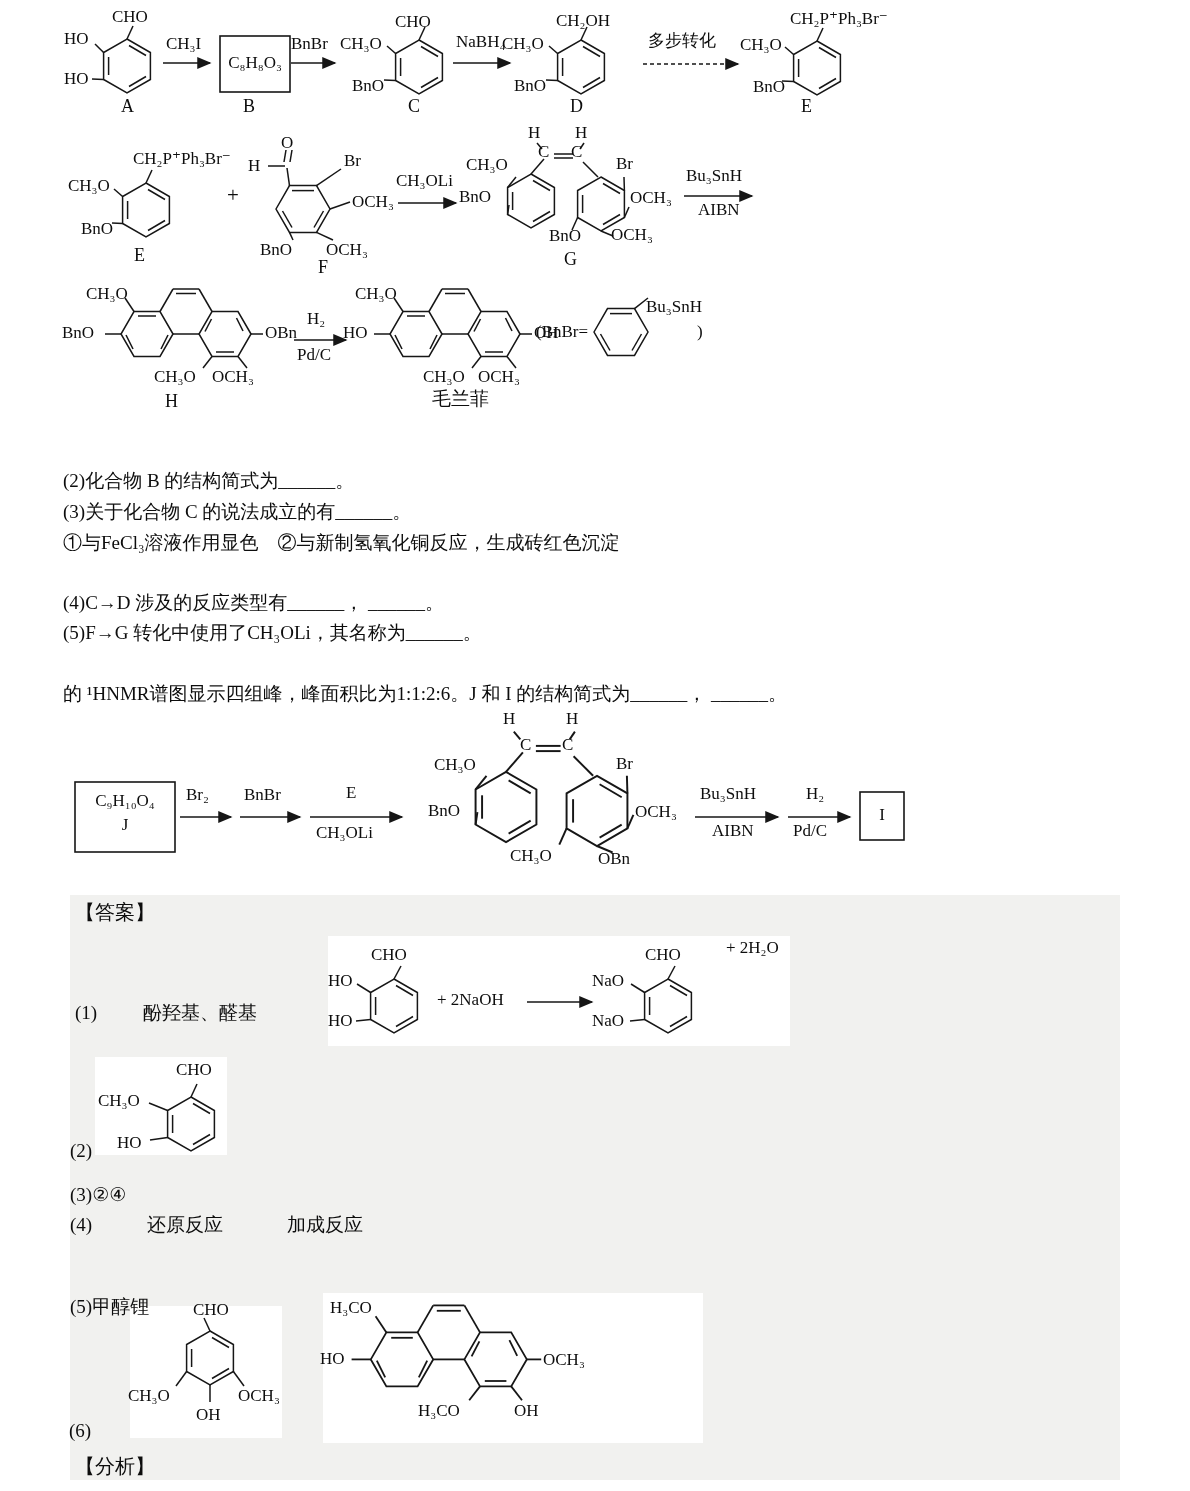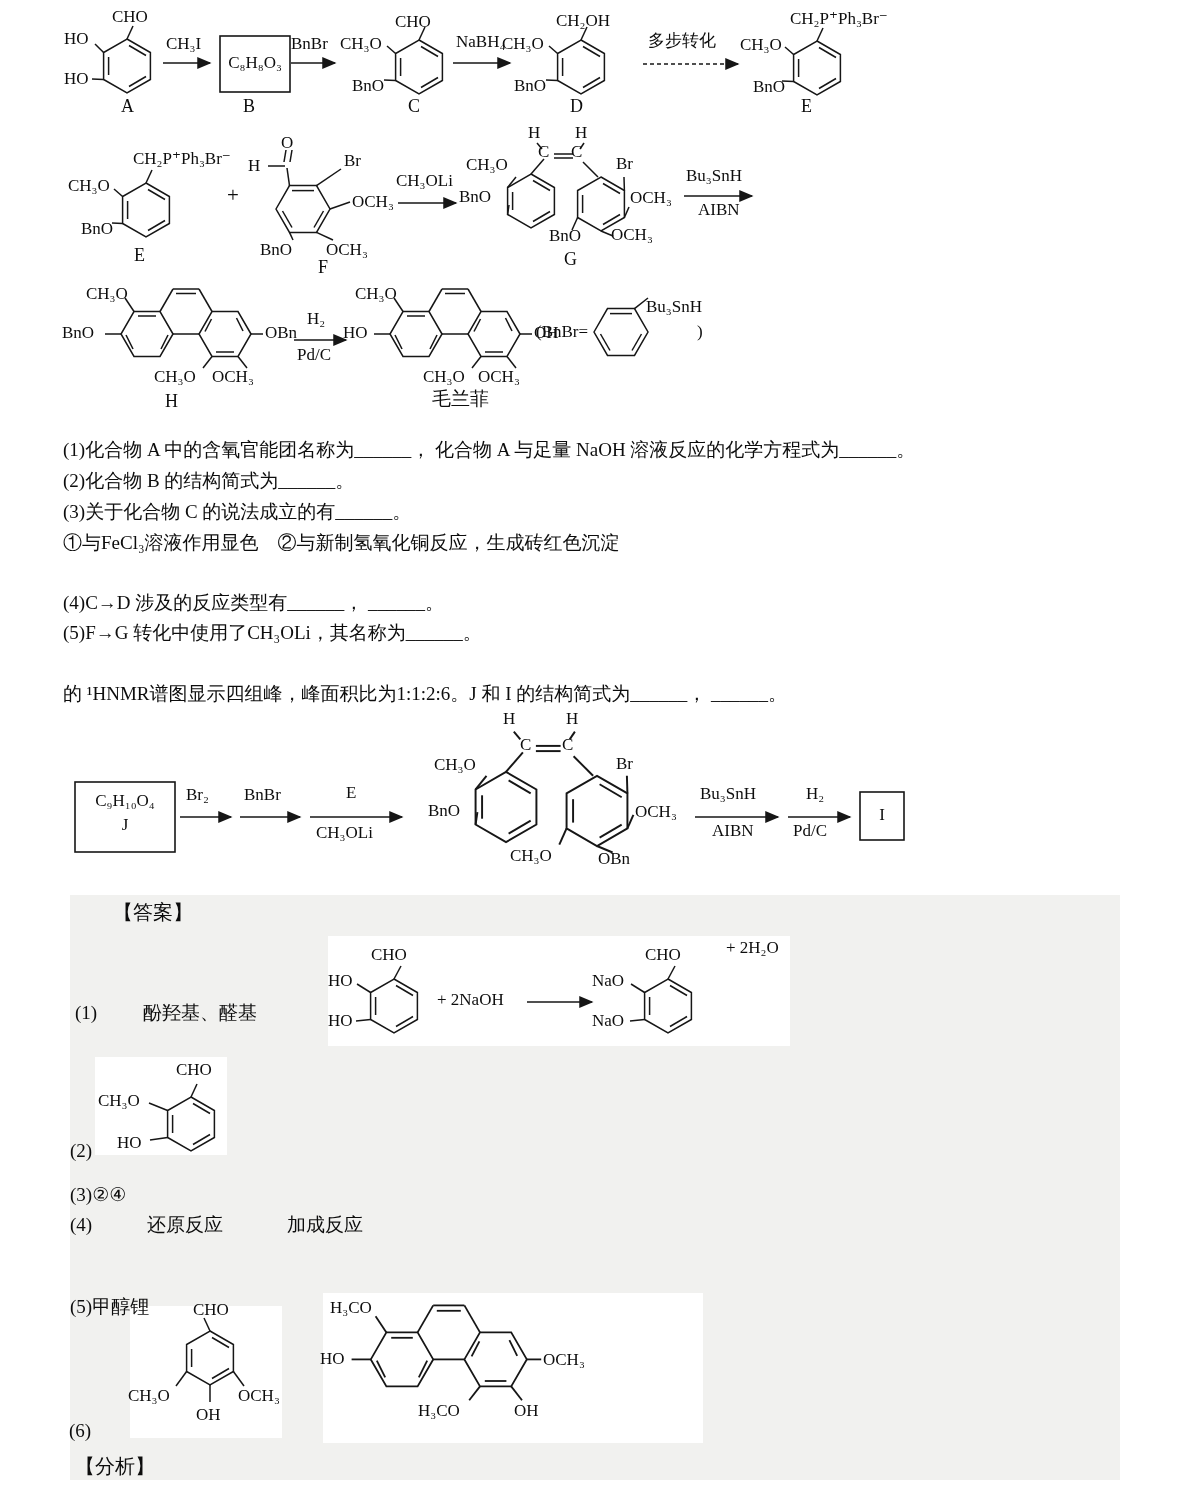--- a/index.html
+++ b/index.html
@@ -229,21 +229,20 @@
   <span class="cl" style="left:355px;top:285px;">CH₃O</span>
   <span class="cl" style="left:343px;top:324px;">HO</span>
   <span class="cl" style="left:534px;top:324px;">OH</span>
   <span class="cl" style="left:423px;top:368px;">CH₃O</span>
   <span class="cl" style="left:478px;top:368px;">OCH₃</span>
   <span class="cn" style="left:425px;top:386px;margin-left:7px;">毛兰菲</span>
   <span class="cl" style="left:536px;top:323px;">(BnBr=</span>
   <span class="cl" style="left:646px;top:298px;">Bu₃SnH</span>
   <span class="cl" style="left:697px;top:323px;">)</span>
 
-  <span class="cn" style="left:63px;top:437px;">(1)化合物 A 中的含氧官能团名称为______， 化合物 A 与足量 NaOH 溶液反应的化学方程式为______。</span>
   <span class="cn" style="left:63px;top:468px;text-align:right;">(2)化合物 B 的结构简式为______。</span>
   <span class="cn" style="left:63px;top:499px;">(3)关于化合物 C 的说法成立的有______。</span>
   <span class="cn" style="left:63px;top:530px;">①与FeCl₃溶液作用显色　②与新制氢氧化铜反应，生成砖红色沉淀</span>
   <span class="cn" style="left:63px;top:561px;"></span>
   <span class="cn" style="left:63px;top:590px;">(4)C→D 涉及的反应类型有______，  ______。</span>
   <span class="cn" style="left:63px;top:620px;">(5)F→G 转化中使用了CH₃OLi，其名称为______。</span>
   <span class="cn" style="left:63px;top:681px;">的  ¹HNMR谱图显示四组峰，峰面积比为1:1:2:6。J 和 I 的结构简式为______，  ______。</span>
 
   <span class="cl ctr" style="left:77px;top:792px;width:96px;">C₉H₁₀O₄</span>
   <span class="cl ctr" style="left:77px;top:816px;width:96px;">J</span>
@@ -260,21 +259,21 @@
   <span class="cl" style="left:616px;top:755px;">Br</span>
   <span class="cl" style="left:635px;top:803px;">OCH₃</span>
   <span class="cl" style="left:510px;top:847px;">CH₃O</span>
   <span class="cl" style="left:598px;top:850px;">OBn</span>
   <span class="cl" style="left:700px;top:785px;">Bu₃SnH</span>
   <span class="cl" style="left:712px;top:822px;">AIBN</span>
   <span class="cl" style="left:806px;top:785px;">H₂</span>
   <span class="cl" style="left:793px;top:822px;">Pd/C</span>
   <span class="cl ctr" style="left:860px;top:806px;width:44px;">I</span>
 
-  <span class="hd" style="left:75px;top:899px;margin-left:38px;">【答案】</span>
+  <span class="hd" style="left:75px;top:899px;">【答案】</span>
   <span class="cn" style="left:75px;top:1000px;">(1)</span>
   <span class="cn" style="left:143px;top:1000px;">酚羟基、醛基</span>
 
   <span class="cl" style="left:371px;top:946px;">CHO</span>
   <span class="cl" style="left:328px;top:972px;">HO</span>
   <span class="cl" style="left:328px;top:1012px;">HO</span>
   <span class="cl" style="left:437px;top:991px;">+ 2NaOH</span>
   <span class="cl" style="left:645px;top:946px;">CHO</span>
   <span class="cl" style="left:592px;top:972px;">NaO</span>
   <span class="cl" style="left:592px;top:1012px;">NaO</span>

